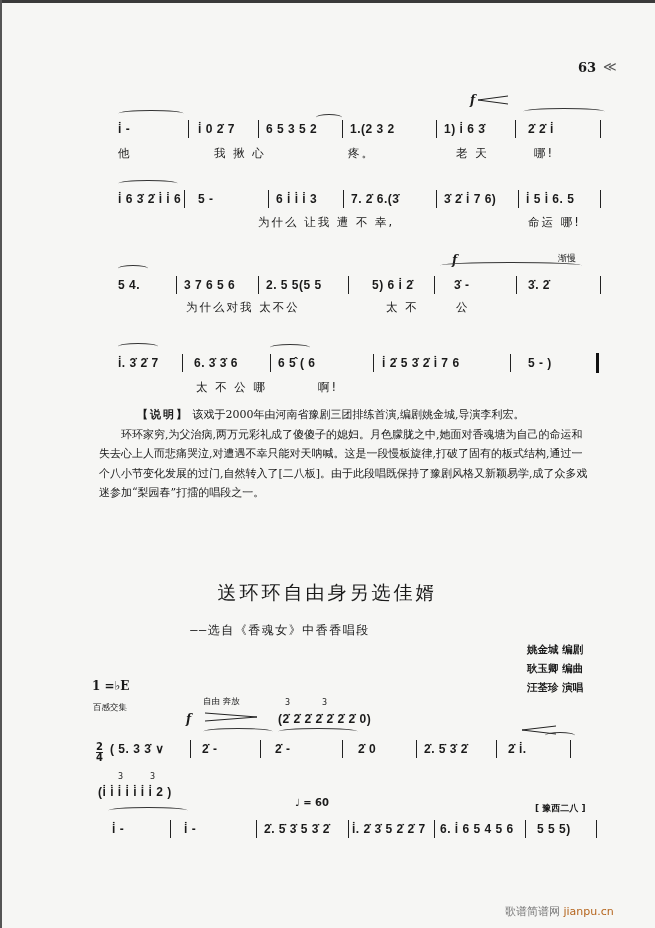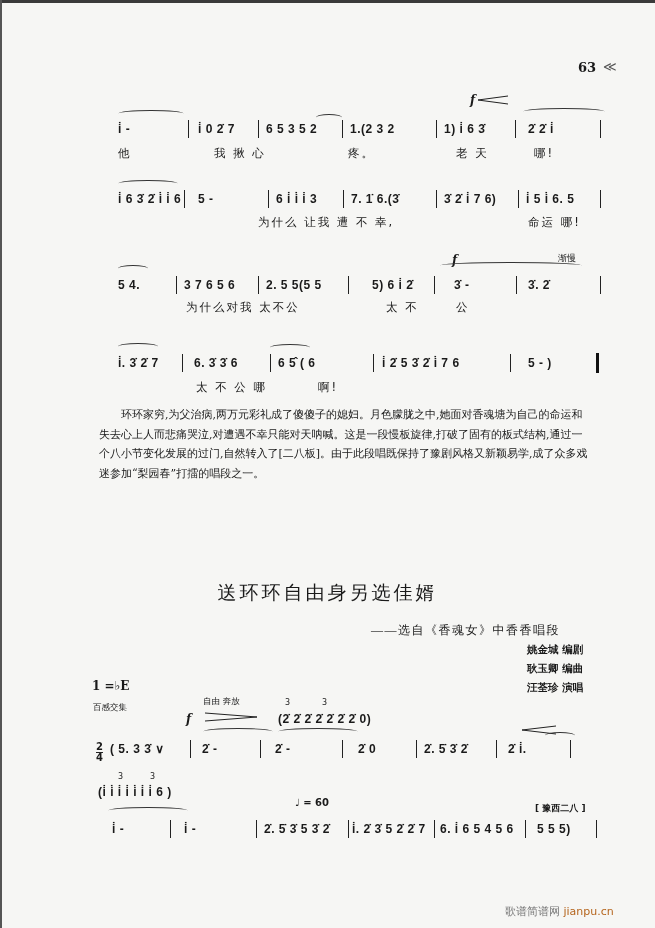--- a/index.html
+++ b/index.html
@@ -20,21 +20,21 @@
     .bar { position: absolute; width: 1.2px; background: #222; }
     .dbl { position: absolute; width: 2.5px; background: #111; }
     .slur { position: absolute; border-top: 1px solid #333; border-radius: 50% 50% 0 0; height: 6px; }
     .dyn { position: absolute; font-family: "DejaVu Serif", serif; font-style: italic; font-weight: bold; font-size: 12px; }
     .small { position: absolute; font-size: 8px; }
     .explain { position: absolute; left: 115px; width: 478px; font-family: "DejaVu Serif", serif; font-size: 11px; line-height: 19.5px; }
     .explain p { margin: 0; }
     .explain .label { font-weight: bold; letter-spacing: 2px; }
     .indent { text-indent: 2em; }
     .title { position: absolute; left: 0; width: 655px; top: 580px; text-align: center; font-family: "DejaVu Serif", serif; font-size: 19px; letter-spacing: 3px; }
-    .subtitle { position: absolute; left: 0; width: 560px; top: 622px; text-align: right; font-family: Liberation Serif, serif; font-size: 12px; letter-spacing: 1.5px; }
+    .subtitle { position: absolute; left: 0; width: 560px; top: 622px; text-align: center; font-family: Liberation Mono, monospace; font-size: 12px; letter-spacing: 1.5px; }
     .credits { position: absolute; left: 527px; top: 640px; font-family: "DejaVu Serif", serif; font-size: 10.5px; line-height: 19px; font-weight: bold; }
     .key { position: absolute; left: 92px; top: 679px; font-family: "DejaVu Serif", serif; font-size: 12px; font-weight: bold; }
     .mood { position: absolute; left: 93px; top: 702px; font-size: 8.5px; }
     .tempo-words { position: absolute; left: 203px; top: 696px; font-size: 8.5px; }
     .watermark { position: absolute; left: 505px; top: 904px; font-size: 11px; color: #777; }
     .watermark span { color: #b5651d; }
     .tempo-mark { position: absolute; left: 295px; top: 797px; font-size: 10px; font-weight: bold; }
     .banqiang { position: absolute; left: 535px; top: 802px; font-size: 9px; font-weight: bold; }
     .timesig { position: absolute; left: 96px; top: 742px; font-size: 10px; font-weight: bold; line-height: 10px; text-align: center; }
   </style>
@@ -80,21 +80,21 @@
 
 <div>
   <div class="slur" style="left:118px;top:180px;width:60px;"></div>
   <div class="row notes" style="left:118px;top:192px;">
     <span class="seg" style="left:0px;">i̇ 6 3̇  2̇ i̇ i̇ 6</span>
     <div class="bar" style="left:66px;top:-2px;height:18px;"></div>
     <span class="seg" style="left:80px;">5    -</span>
     <div class="bar" style="left:150px;top:-2px;height:18px;"></div>
     <span class="seg" style="left:158px;">6 i̇ i̇  i̇ 3</span>
     <div class="bar" style="left:225px;top:-2px;height:18px;"></div>
-    <span class="seg" style="left:233px;">7. 1̇  6.(3̇</span>
+    <span class="seg" style="left:233px;">7. 2̇  6.(3̇</span>
     <div class="bar" style="left:318px;top:-2px;height:18px;"></div>
     <span class="seg" style="left:326px;">3̇ 2̇ i̇ 7 6)</span>
     <div class="bar" style="left:400px;top:-2px;height:18px;"></div>
     <span class="seg" style="left:408px;">i̇ 5 i̇  6. 5</span>
     <div class="bar" style="left:482px;top:-2px;height:18px;"></div>
   </div>
   <div class="row lyrics" style="left:118px;top:215px;">
     <span class="seg" style="left:140px;">为什么 让我  遭 不  幸,</span>
     <span class="seg" style="left:410px;">命运  哪!</span>
   </div>
@@ -141,20 +141,21 @@
     <span class="seg" style="left:410px;">5   - )</span>
     <div class="dbl" style="left:478px;top:-3px;height:20px;"></div>
   </div>
   <div class="row lyrics" style="left:118px;top:380px;">
     <span class="seg" style="left:78px;">太  不  公 哪</span>
     <span class="seg" style="left:200px;">啊!</span>
   </div>
 </div>
 
 <div class="explain" style="top:405px;">
+  <p class="indent"><span class="label">【说明】</span> <span>该戏于2000年由河南省豫剧三团排练首演,编剧姚金城,导演李利宏。</span></p>
   <p class="indent" style="margin-left:-16px;">环环家穷,为父治病,两万元彩礼成了傻傻子的媳妇。月色朦胧之中,她面对香魂塘为自己的命运和失去心上人而悲痛哭泣,对遭遇不幸只能对天呐喊。这是一段慢板旋律,打破了固有的板式结构,通过一个八小节变化发展的过门,自然转入了[二八板]。由于此段唱既保持了豫剧风格又新颖易学,成了众多戏迷参加“梨园春”打擂的唱段之一。</p>
 </div>
 
 <div class="title">送环环自由身另选佳婿</div>
 <div class="subtitle">——选自《香魂女》中香香唱段</div>
 <div class="credits">
   <div>姚金城 编剧</div>
   <div>耿玉卿 编曲</div>
   <div>汪荃珍 演唱</div>
 </div>
@@ -192,21 +193,21 @@
     <span class="seg" style="left:314px;">2̇. 5̇  3̇ 2̇</span>
     <div class="bar" style="left:386px;top:-2px;height:18px;"></div>
     <span class="seg" style="left:398px;">2̇   i̇.</span>
     <div class="bar" style="left:460px;top:-2px;height:18px;"></div>
   </div>
 </div>
 
 <div>
   <div class="small" style="left:118px;top:772px;">3</div>
   <div class="small" style="left:150px;top:772px;">3</div>
-  <div class="row notes" style="left:98px;top:785px;">(i̇ i̇ i̇  i̇ i̇ i̇   i̇ 6 )</div>
+  <div class="row notes" style="left:98px;top:785px;">(i̇ i̇ i̇  i̇ i̇ i̇   i̇ 2 )</div>
   <div class="tempo-mark">♩ = 60</div>
   <div class="banqiang">[ 豫西二八 ]</div>
   <div class="slur" style="left:108px;top:807px;width:80px;"></div>
   <div class="row notes" style="left:112px;top:822px;">
     <span class="seg" style="left:0px;">i̇    -</span>
     <div class="bar" style="left:58px;top:-2px;height:18px;"></div>
     <span class="seg" style="left:72px;">i̇    -</span>
     <div class="bar" style="left:144px;top:-2px;height:18px;"></div>
     <span class="seg" style="left:152px;">2̇. 5̇  3̇ 5 3̇ 2̇</span>
     <div class="bar" style="left:236px;top:-2px;height:18px;"></div>

